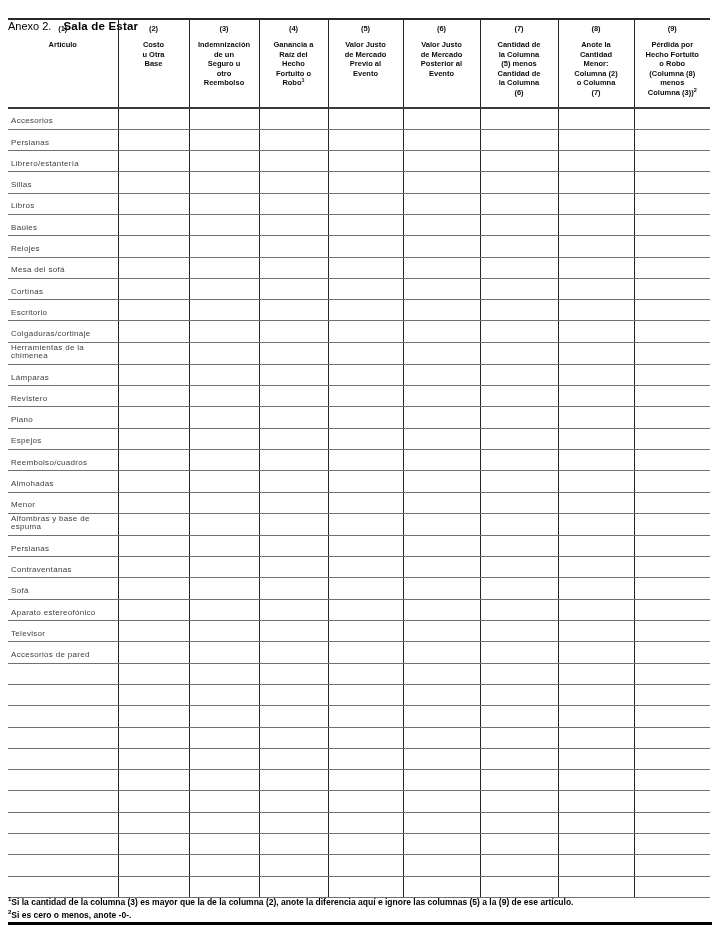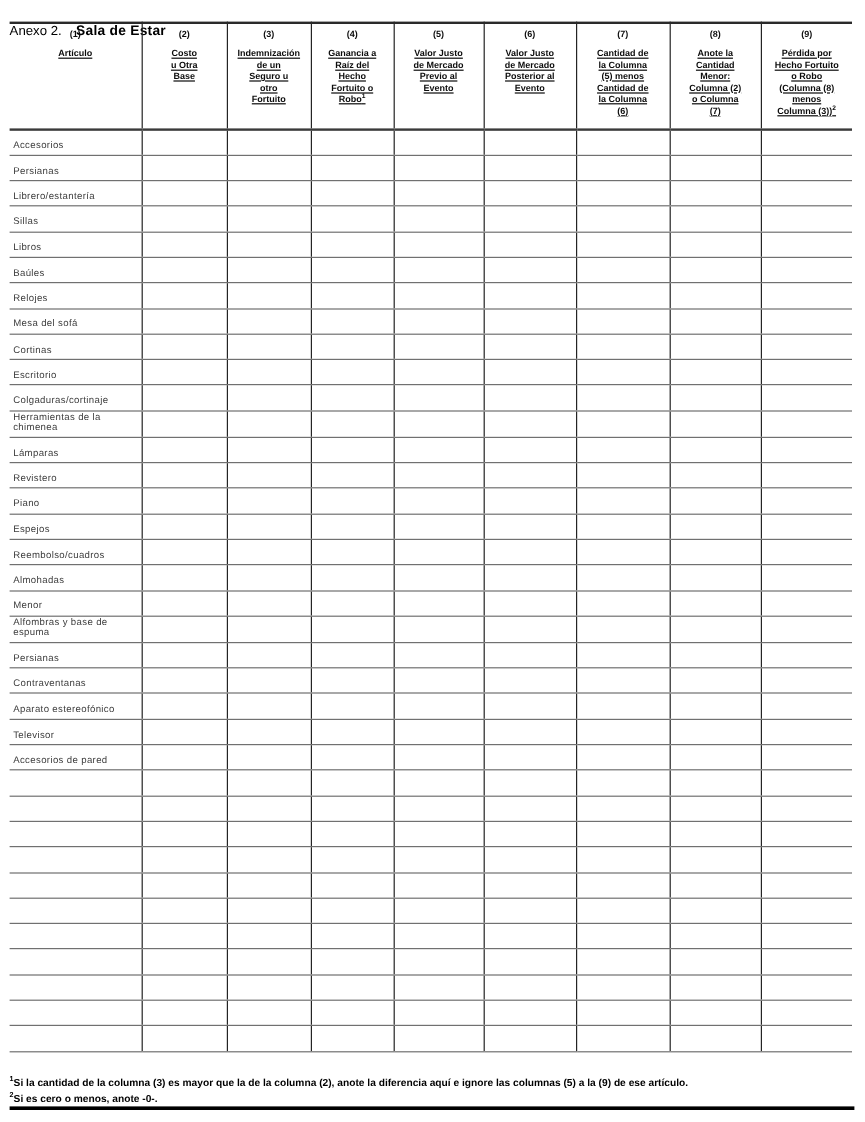--- a/index.html
+++ b/index.html
@@ -17,21 +17,21 @@
     border-collapse:collapse; table-layout:fixed;
     border-top:2px solid #2a2a2a;
   }
   thead th {
     height:89px; vertical-align:top; padding:4px 2px 2px;
     font-size:7.5px; font-weight:700; text-align:center; color:#0c0c0c;
     border-bottom:2px solid #3a3a3a;
   }
   thead th + th, tbody td + td { border-left:1px solid #242424; }
   .hnum { margin-bottom:7px; }
-  .hlbl { white-space:pre-line; line-height:9.5px;text-decoration:underline; }
+  .hlbl { white-space:pre-line; line-height:9.5px; }
   sup { font-size:5.5px; vertical-align:super; line-height:0; }
 
   tbody td { height:21.3px; padding:0; border-bottom:1px solid #707070; }
   tbody td.item {
     font-size:8px; line-height:8.5px; letter-spacing:.3px; color:#3d3d3d;
     vertical-align:bottom; padding:1px 2px 3px 3px; overflow:hidden;margin-top:24px;
   }
 
   .footnotes {
     position:absolute; left:8px; top:896px; width:706px;
@@ -72,21 +72,21 @@
             <div class="hlbl">Costo
 u Otra
 Base</div>
           </th>
           <th>
             <div class="hnum">(3)</div>
             <div class="hlbl">Indemnización
 de un
 Seguro u
 otro
-Fortuito</div>
+Reembolso</div>
           </th>
           <th>
             <div class="hnum">(4)</div>
             <div class="hlbl">Ganancia a
 Raíz del
 Hecho
 Fortuito o
 Robo<sup>1</sup></div>
           </th>
           <th>
@@ -369,20 +369,31 @@
           <td class="val"></td>
           <td class="val"></td>
           <td class="val"></td>
           <td class="val"></td>
           <td class="val"></td>
           <td class="val"></td>
           <td class="val"></td>
           <td class="val"></td>
         </tr>
         <tr>
+          <td class="item">Sofá</td>
+          <td class="val"></td>
+          <td class="val"></td>
+          <td class="val"></td>
+          <td class="val"></td>
+          <td class="val"></td>
+          <td class="val"></td>
+          <td class="val"></td>
+          <td class="val"></td>
+        </tr>
+        <tr>
           <td class="item">Aparato estereofónico</td>
           <td class="val"></td>
           <td class="val"></td>
           <td class="val"></td>
           <td class="val"></td>
           <td class="val"></td>
           <td class="val"></td>
           <td class="val"></td>
           <td class="val"></td>
         </tr>

